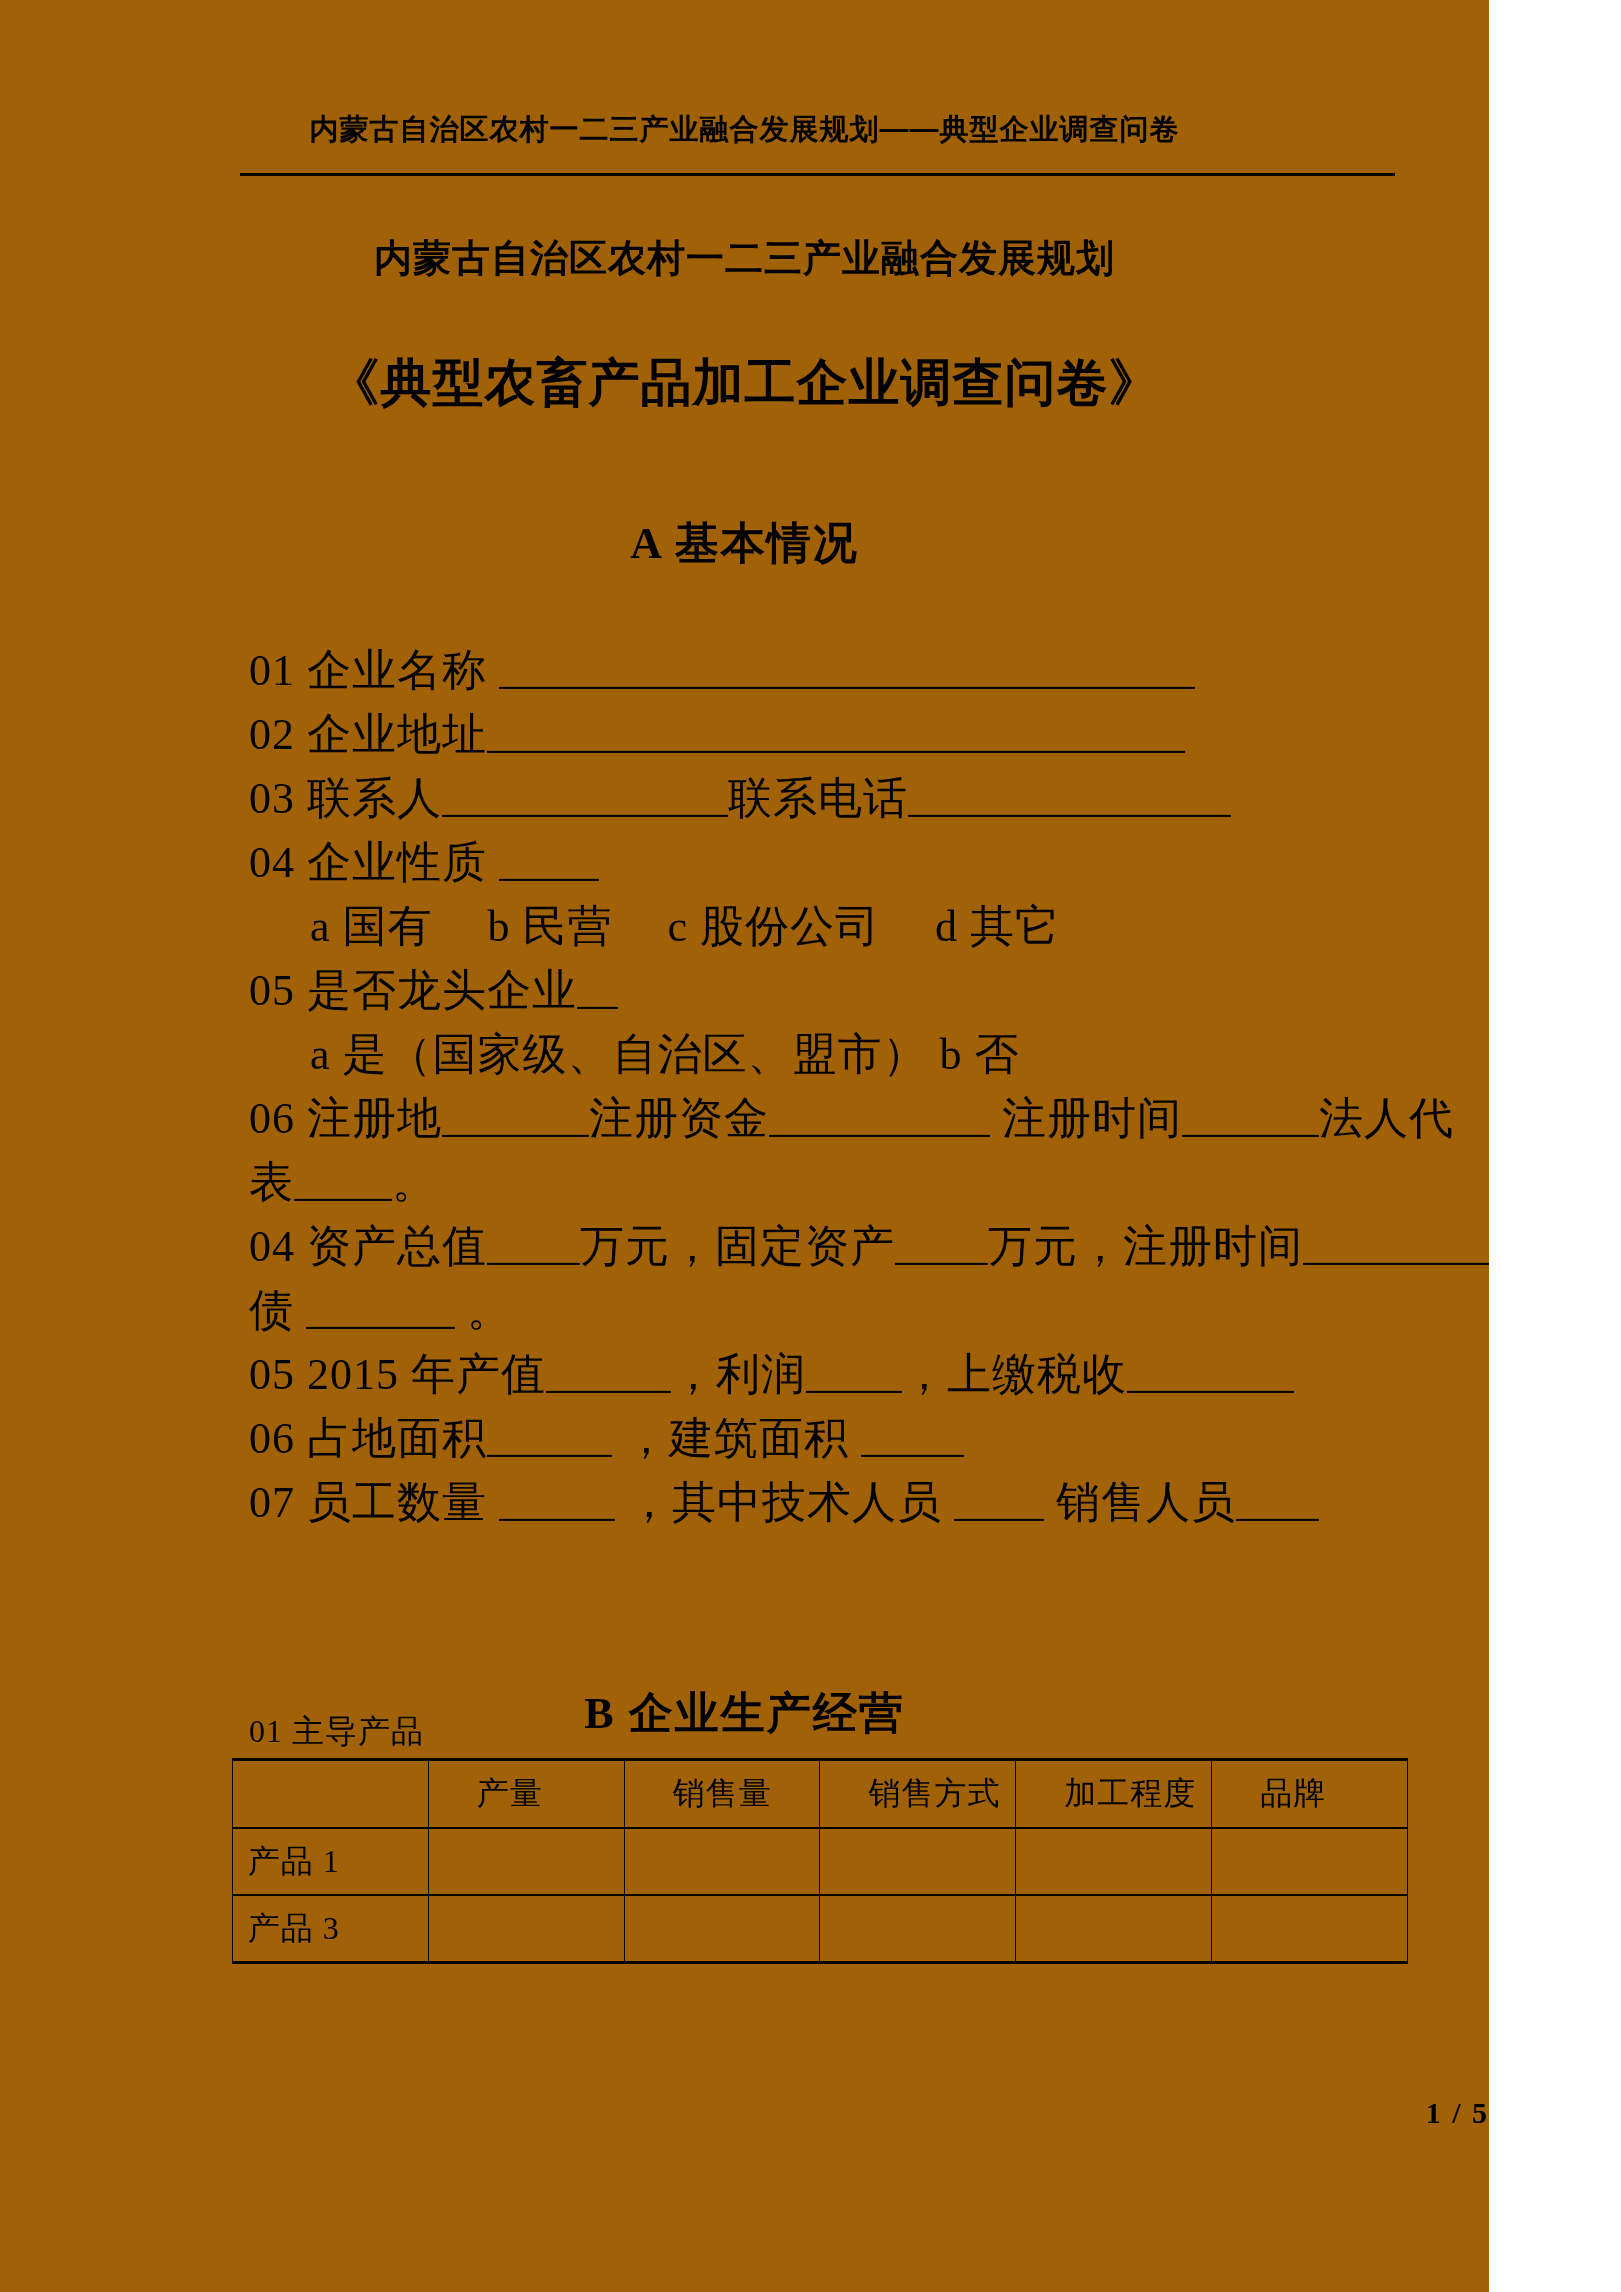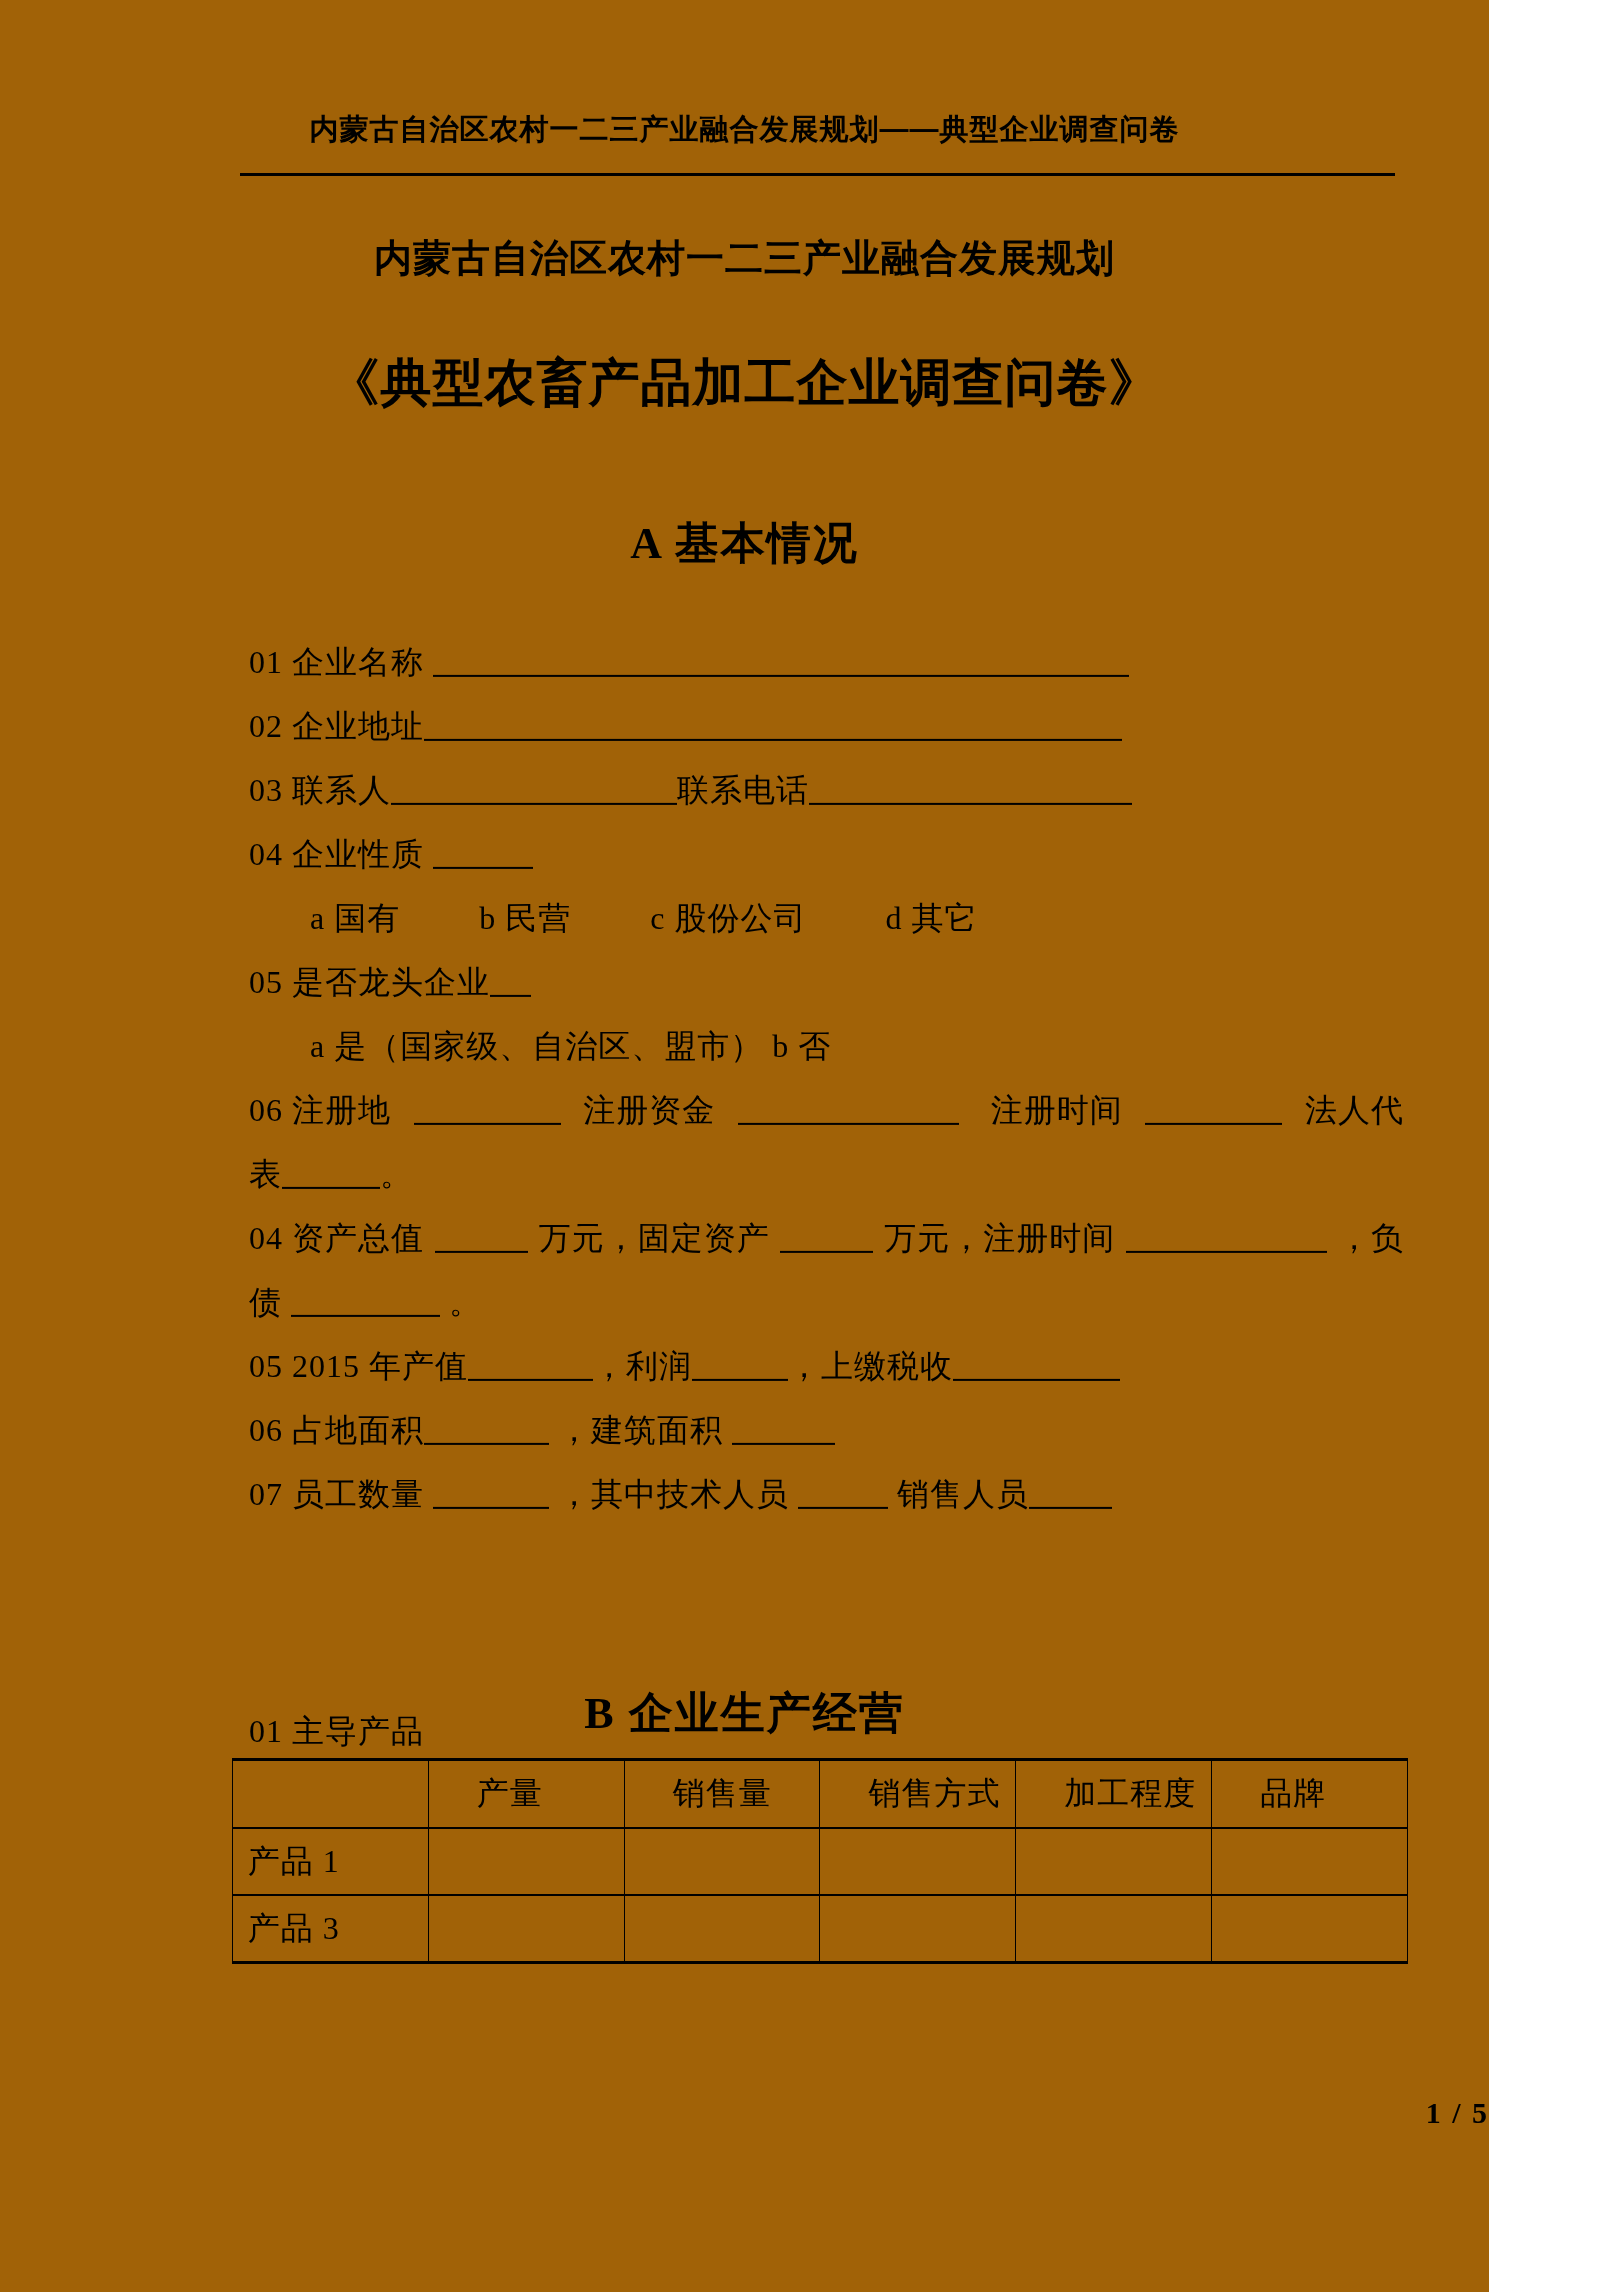--- a/index.html
+++ b/index.html
@@ -35,21 +35,21 @@
   .section-heading{
     position:absolute;left:0;width:100%;
     text-align:center;
     font-family:"Liberation Serif","DejaVu Serif",serif;
     font-weight:bold;font-size:44px;letter-spacing:2px;
   }
   .heading-a{top:514px;font-family:Liberation Serif, serif;}
   .heading-b{top:1684px;}
   .qa-body{
     position:absolute;top:642px;left:249px;width:1155px;
-    font-size:32px;
+    font-size:44px;
   }
   .line{
     height:64px;
     display:flex;align-items:baseline;
     letter-spacing:1px;
     line-height:1.3;
   }
   .line.just{justify-content:space-between;}
   .line .t{white-space:pre;}
   .blank{
@@ -113,21 +113,21 @@
       <div class="line">
         <span class="t">03 联系人</span>
         <span class="blank" style="width: 286px;"></span>
         <span class="t">联系电话</span>
         <span class="blank" style="width: 323px;"></span>
       </div>
       <div class="line">
         <span class="t">04 企业性质 </span>
         <span class="blank" style="width: 100px;"></span>
       </div>
-      <div class="line" style="padding-left: 61px; column-gap: 79px;">
+      <div class="line" style="padding-left: 61px; column-gap: 55px;">
         <span class="t">a 国有</span>
         <span class="t">b 民营</span>
         <span class="t">c 股份公司</span>
         <span class="t">d 其它</span>
       </div>
       <div class="line">
         <span class="t">05 是否龙头企业</span>
         <span class="blank" style="width: 41px;"></span>
       </div>
       <div class="line" style="padding-left: 61px;">

